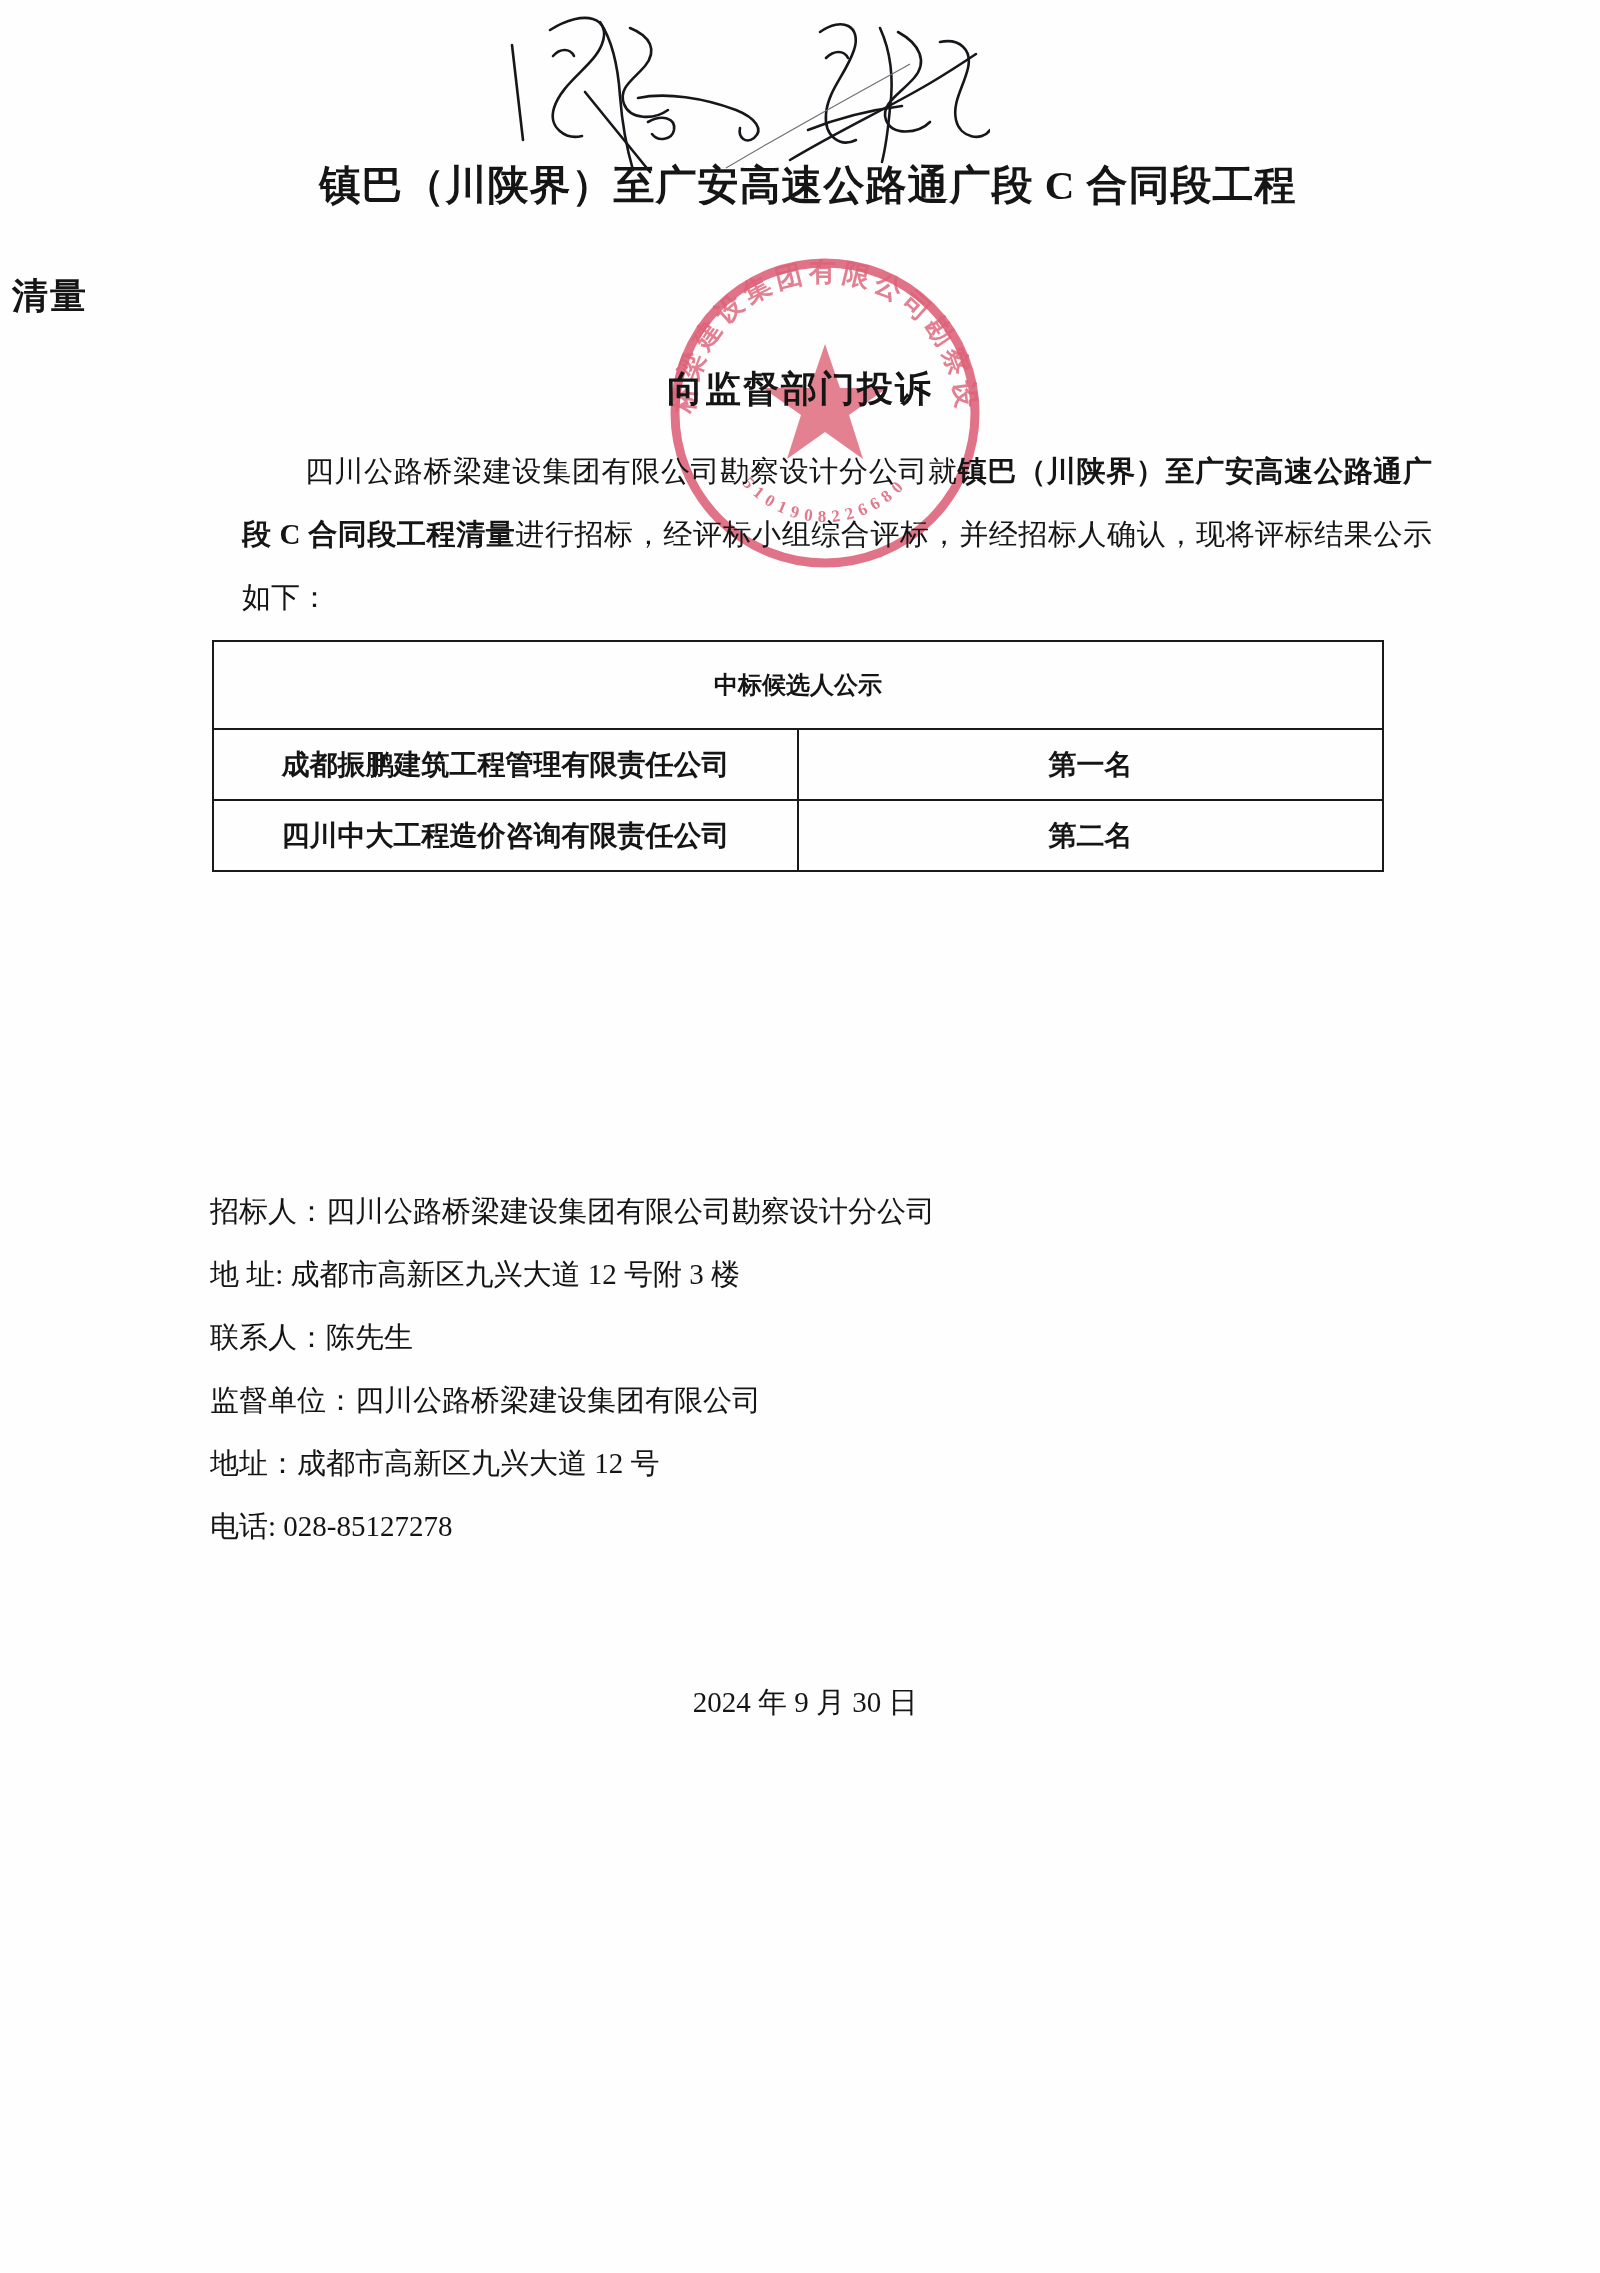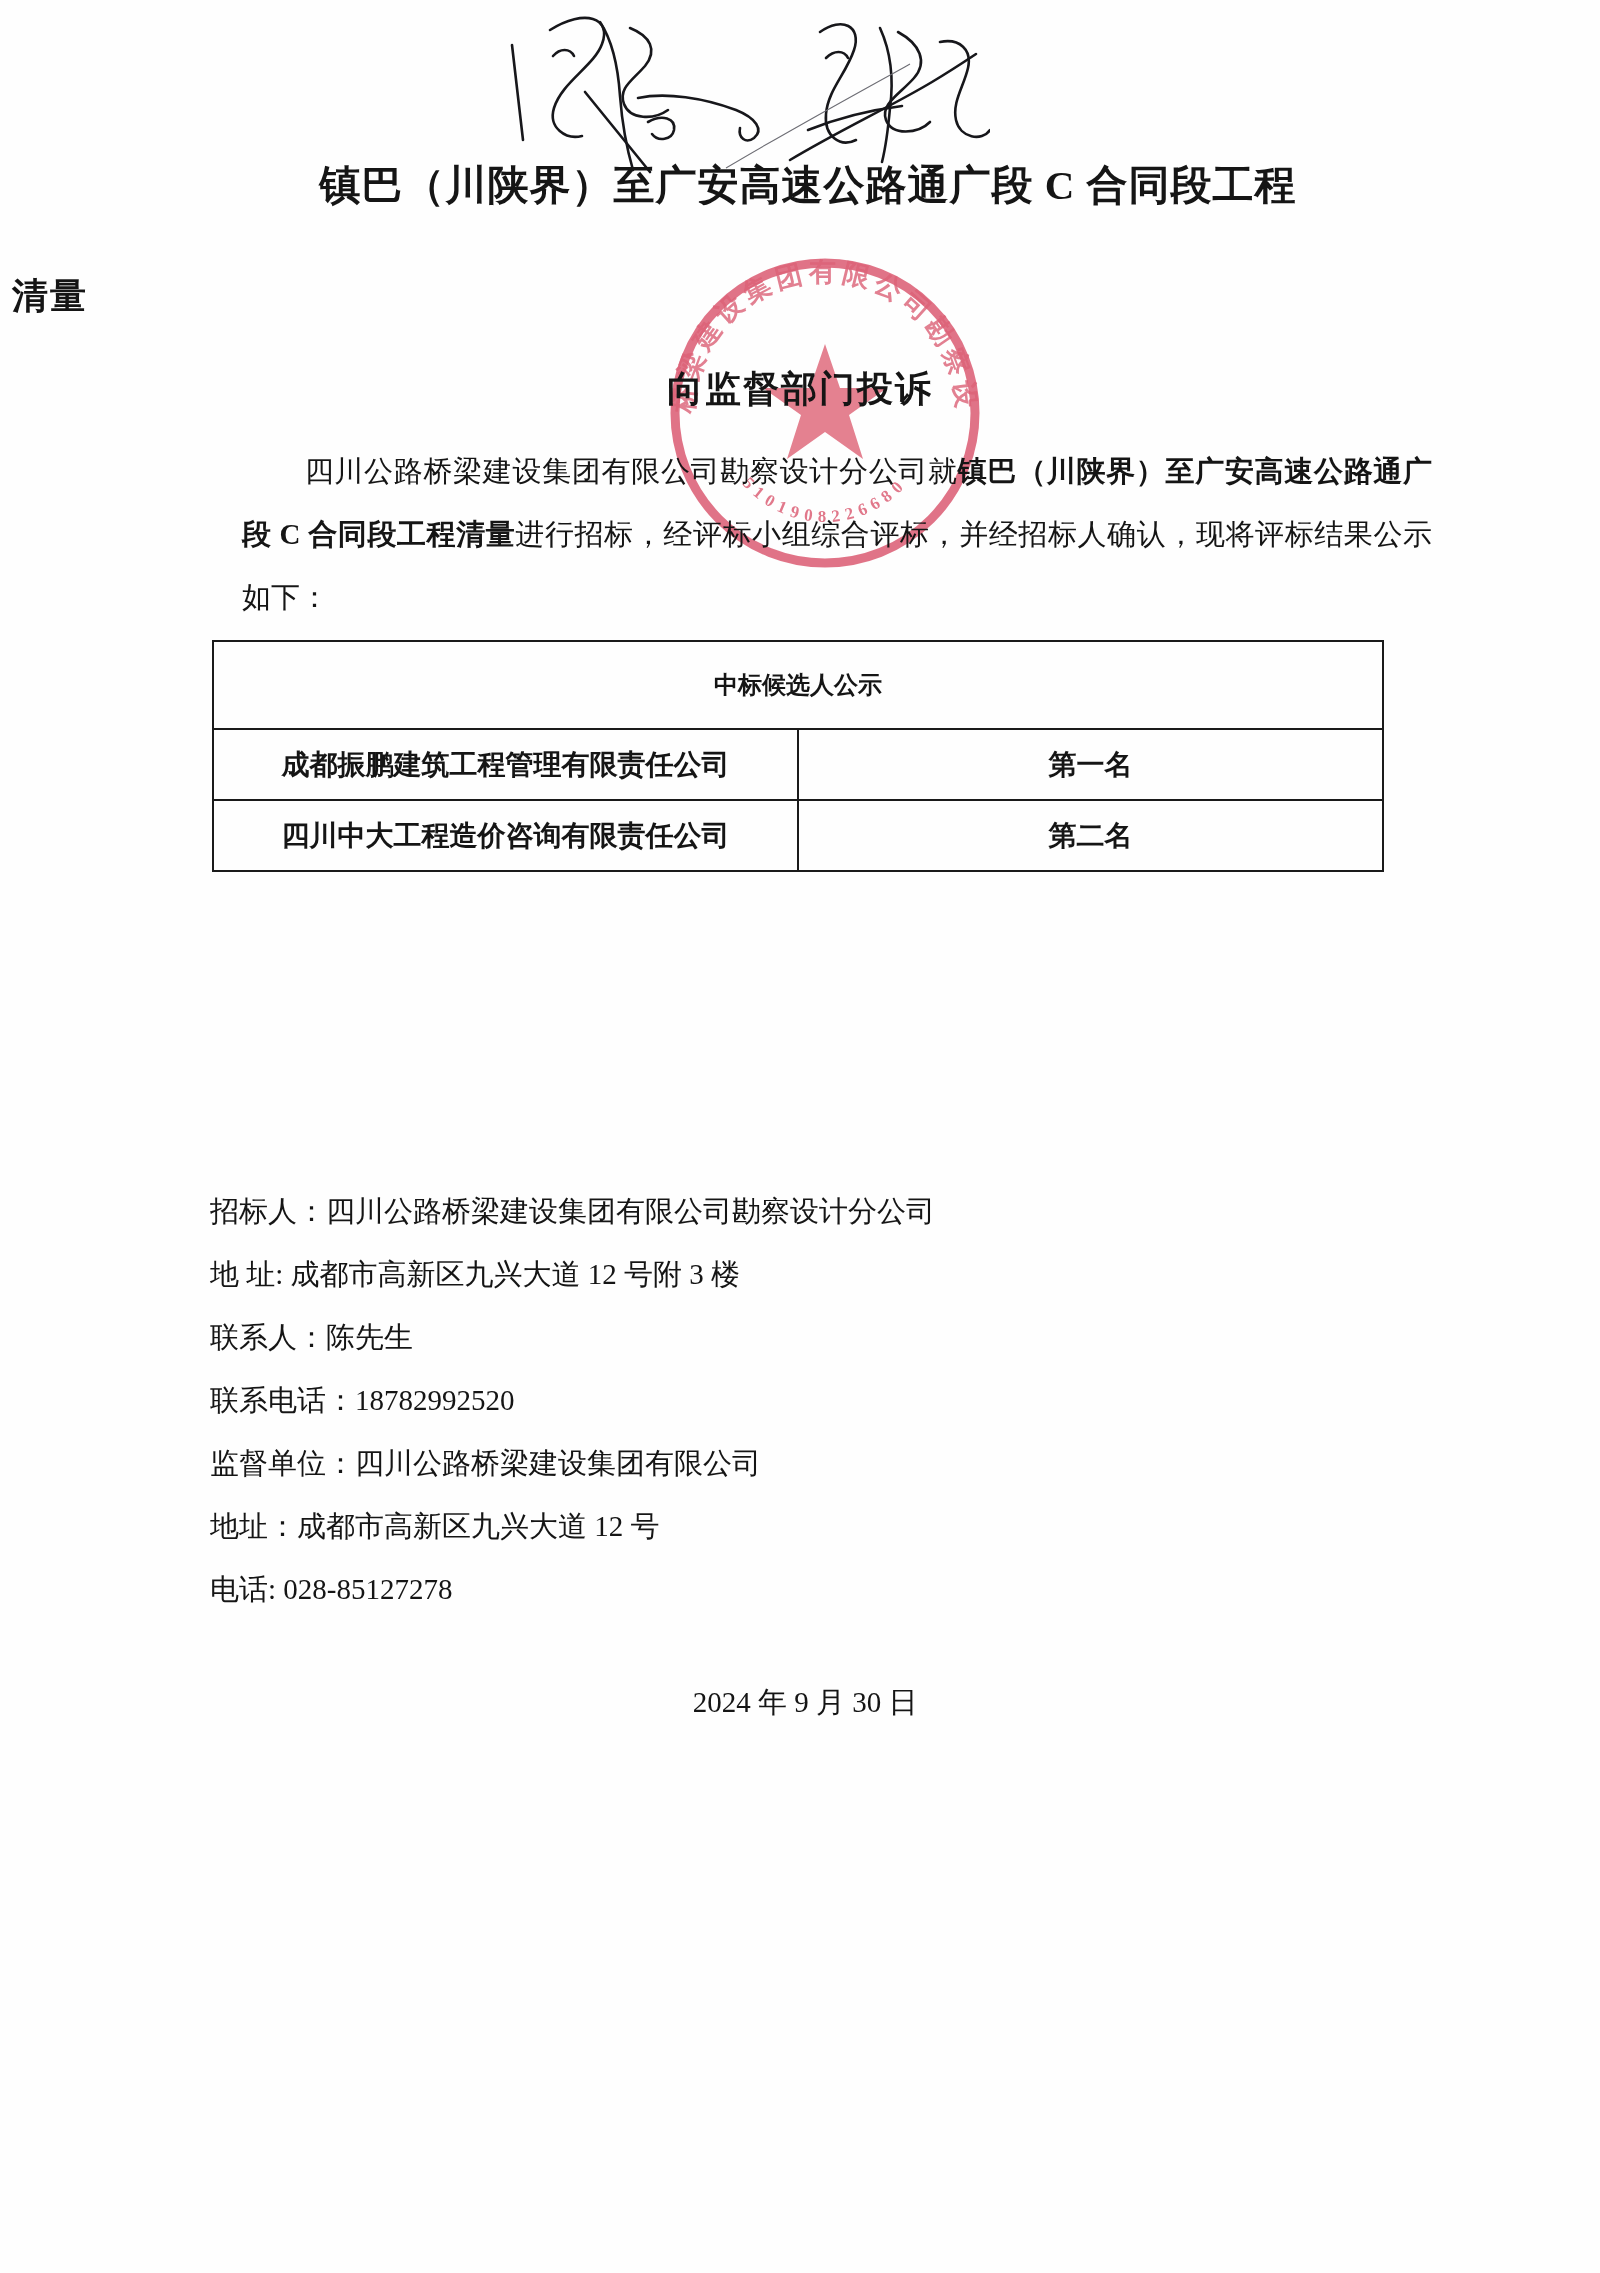--- a/index.html
+++ b/index.html
@@ -204,21 +204,20 @@
         </tr>
       </tbody>
     </table>
   </div>
 
 
   <div class="contact" style="top:1180px">
     <div>招标人：四川公路桥梁建设集团有限公司勘察设计分公司</div>
     <div>地 址: 成都市高新区九兴大道 12 号附 3 楼</div>
     <div>联系人：陈先生</div>
-    <div>联系电话：18782992520</div>
     <div>监督单位：四川公路桥梁建设集团有限公司</div>
     <div>地址：成都市高新区九兴大道 12 号</div>
     <div>电话: 028-85127278</div>
   </div>
 
   <div class="date-line">2024 年 9 月 30 日</div>
 
 </div>
 
 </body></html>

